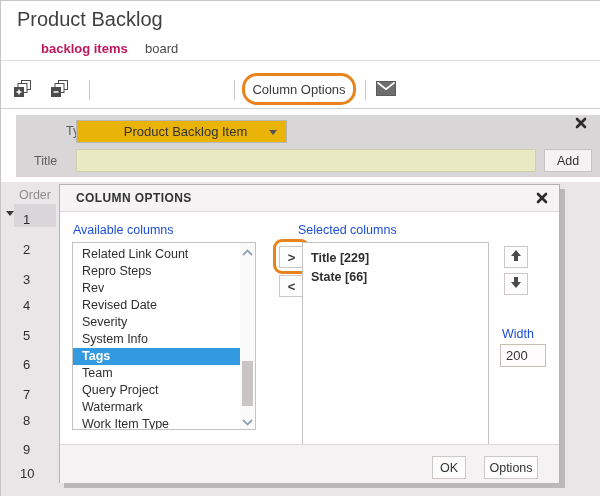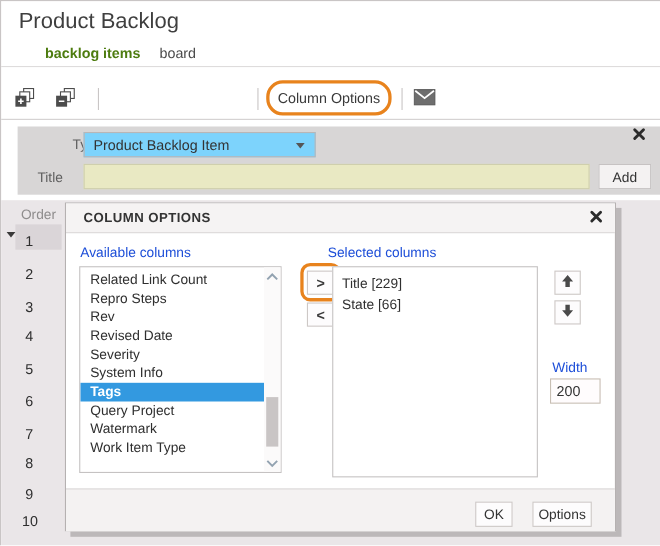--- a/index.html
+++ b/index.html
@@ -8,39 +8,39 @@
     background:#ffffff;box-sizing:border-box;
     border-top:1px solid #c9c5c5;border-left:1px solid #c9c5c5;
     font-family:"Liberation Sans",sans-serif;color:#333;
     -webkit-font-smoothing:antialiased;
   }
   .abs{position:absolute;}
 
   
   .page-title{left:16px;top:7px;font-size:20px;color:#3f3f3f;}
   .tab{top:40px;font-size:13px;cursor:pointer;}
-  .tab.active{color:#4d7c0f;font-weight:bold;padding-left:24px;}
+  .tab.active{color:#be185d;font-weight:bold;padding-left:24px;}
   .tab.inactive{color:#4a4a4a;padding-left:29px;}
   .tabs-divider{top:59px;left:0;width:600px;height:1px;background:#dedcdc;}
 
   
   .tb-sep{top:79px;width:1px;height:20px;background:#c9c6c6;}
   .tb-text{top:82px;font-size:13px;color:#3a3a3a;cursor:pointer;white-space:nowrap;}
   .icon-btn{width:22px;height:22px;top:78px;cursor:pointer;}
   .ann-ring{border:3px solid #e8831d;border-radius:15px;background:transparent;pointer-events:none;}
   .ring-toolbar{left:241px;top:72px;width:108px;height:26px;display:flex;align-items:center;justify-content:center;pointer-events:auto;}
   .toolbar-divider{top:107px;left:0;width:600px;height:1px;background:#d2cfcf;}
 
   
   .add-panel{left:15px;top:114px;width:585px;height:62px;background:#d8d6d6;}
   .panel-label{font-size:12.5px;color:#5f5f5f;}
   .type-select{
     left:75px;top:119px;width:211px;height:23px;box-sizing:border-box;
-    background:#7dd3fc;border:1px solid #b9b6b6;cursor:pointer;
-    font-size:13px;color:#333;line-height:21px;padding-left:8px;
+    background:#eab308;border:1px solid #b9b6b6;cursor:pointer;
+    font-size:13px;color:#333;line-height:21px;padding-left:8px;text-align:center;
   }
   .caret-down{right:9px;top:9px;width:0;height:0;border-left:4px solid transparent;
     border-right:4px solid transparent;border-top:5px solid #555;}
   .title-input{
     left:75px;top:148px;width:460px;height:23px;box-sizing:border-box;
     background:#e9e9c3;border:1px solid #cfcfad;font-size:13px;padding:0 6px;
     font-family:"Liberation Sans",sans-serif;outline:none;
   }
   .btn{
     box-sizing:border-box;background:#fdfcfd;border:1px solid #cdc8c6;
@@ -74,21 +74,21 @@
   .avail-items{position:absolute;left:0;top:0;right:15px;bottom:0;padding-top:3px;overflow:hidden;}
   .lst-item{height:17px;line-height:17px;padding-left:9px;font-size:12.5px;color:#2f2f2f;
     white-space:nowrap;cursor:pointer;}
   .lst-item.sel{background:#3399e0;color:#fff;font-weight:bold;}
   .scrollbar{position:absolute;right:0;top:0;width:15px;bottom:0;background:#fbfafa;}
   .sb-btn{position:absolute;left:0;width:15px;height:16px;display:flex;align-items:center;
     justify-content:center;cursor:pointer;}
   .sb-thumb{position:absolute;left:2px;top:118px;width:11px;height:45px;background:#c9c5c5;cursor:pointer;}
   .ring-move{left:213px;top:54px;width:31px;height:29px;border-radius:9px;}
   .move-btn{width:25px;height:22px;font-weight:bold;font-size:13px;color:#3a3a3a;}
-  .sel-list{left:242px;top:57px;width:187px;height:192px;}
+  .sel-list{left:242px;top:57px;width:187px;height:240px;font-weight:bold;}
   .sel-items{position:absolute;inset:0;padding-top:6px;}
   .sel-item{height:19px;line-height:19px;padding-left:8px;font-size:12.5px;color:#2f2f2f;cursor:pointer;}
   .updown-btn{width:24px;height:22px;}
   .width-input{left:440px;top:159px;width:46px;height:23px;box-sizing:border-box;
     background:#fffcfd;border:1px solid #c8bfb4;font-size:13px;padding:0 5px;
     font-family:"Liberation Sans",sans-serif;color:#333;outline:none;}
   .dlg-footer{left:0;top:259px;width:100%;height:39px;box-sizing:border-box;
     background:#f4f2f2;border-top:1px solid #dbd8d8;}
   .ok-btn{position:absolute;left:372px;top:11px;width:34px;height:23px;}
   .cancel-btn{position:absolute;left:424px;top:11px;width:54px;height:23px;}
@@ -189,20 +189,21 @@
     <div class="abs col-label" style="left:13px;top:38px;">Available columns</div>
     <div class="abs listbox avail-list">
       <div class="avail-items items">
           <div class="lst-item">Related Link Count</div>
           <div class="lst-item">Repro Steps</div>
           <div class="lst-item">Rev</div>
           <div class="lst-item">Revised Date</div>
           <div class="lst-item">Severity</div>
           <div class="lst-item">System Info</div>
           <div class="lst-item sel">Tags</div>
+          <div class="lst-item">Team</div>
           <div class="lst-item">Query Project</div>
           <div class="lst-item">Watermark</div>
           <div class="lst-item">Work Item Type</div>
         </div>
       <div class="scrollbar">
         <div class="sb-btn" style="top:0;">
           <span>
             <svg width="11" height="7" viewBox="0 0 11 7">
                 <path d="M1 6 L5.5 1.5 L10 6" fill="none" stroke="#93a3b1" stroke-width="1.8"></path>
               </svg>

